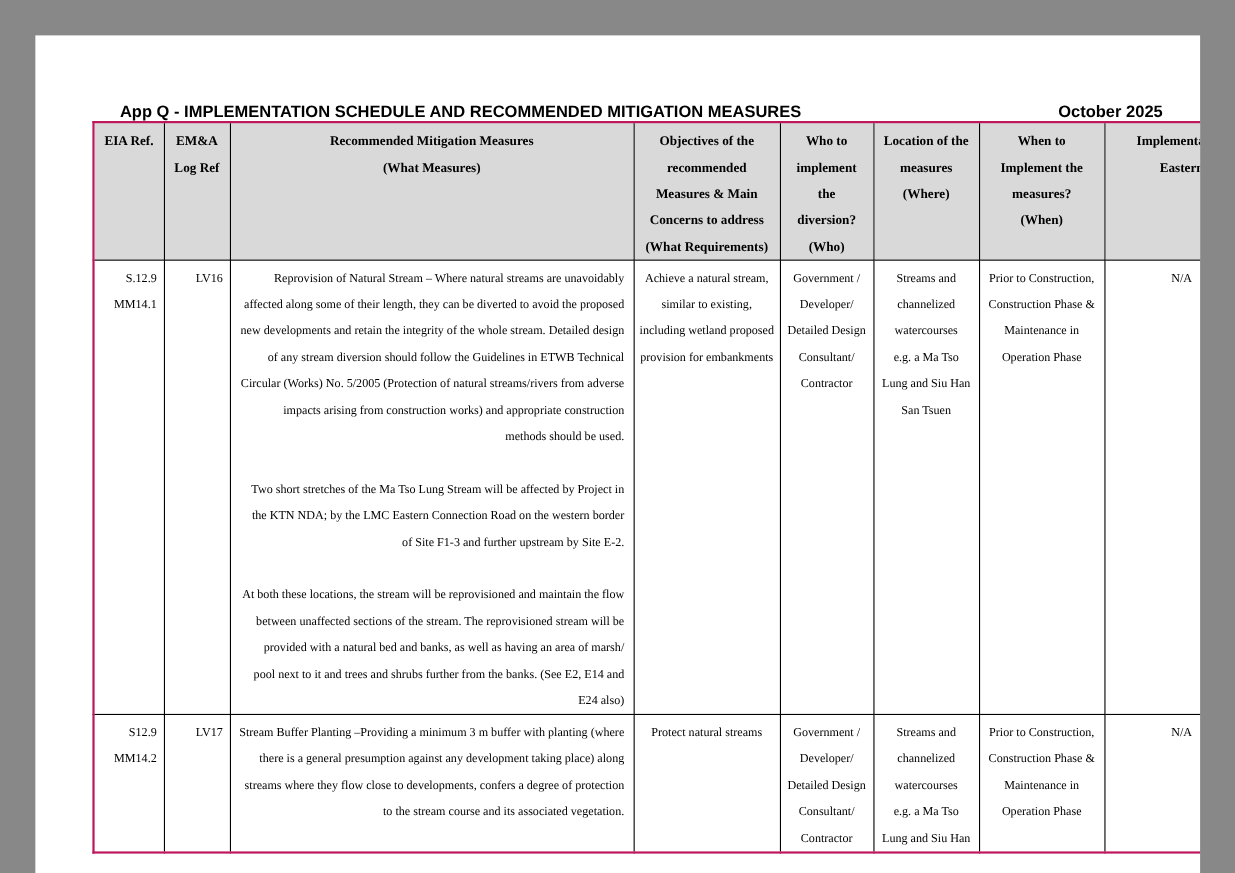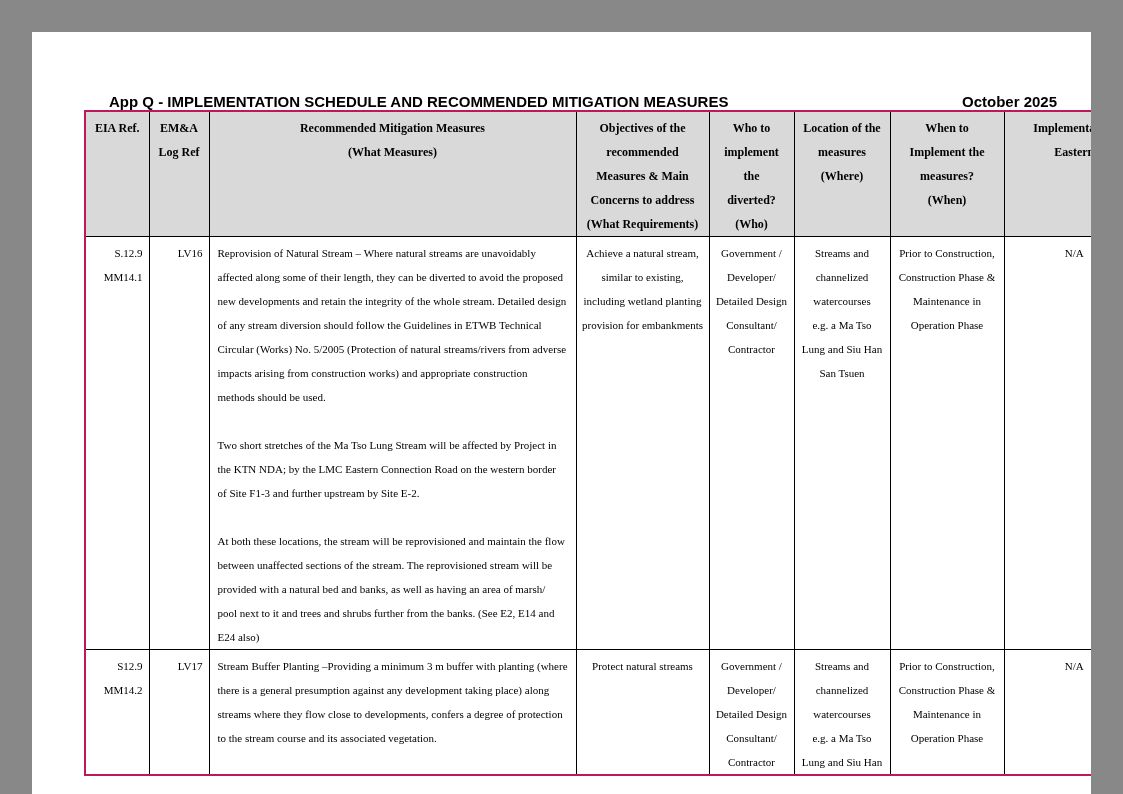--- a/index.html
+++ b/index.html
@@ -49,21 +49,21 @@
     background: #d9d9d9;
     font-weight: bold;
     font-size: 12px;
     text-align: center;
     padding: 4px 3px 0 3px;
   }
   tr.header-row { height: 121px; }
   tr.body-row-0 { height: 409px; }
   tr.body-row-1 { height: 123px; }
   td.cell-left   { text-align: right;   padding: 4px 6px 0 7px; }
-  td.cell-meas   { text-align: left;   padding: 4px 8px 0 8px; }
+  td.cell-meas   { text-align: right;   padding: 4px 8px 0 8px; }
   td.cell-center { text-align: center; padding: 4px 4px 0 4px; }
 
   .page-number {
     position: absolute;
     left: 36px;
     top: 720px;
     width: 1060px;
     text-align: center;
     font-size: 12px;
     line-height: 18px;
@@ -98,21 +98,21 @@
         <th>Recommended Mitigation Measures
 (What Measures)</th>
         <th>Objectives of the
 recommended
 Measures &amp; Main
 Concerns to address
 (What Requirements)</th>
         <th>Who to
 implement
 the
-diverted?
+diversion?
 (Who)</th>
         <th>Location of the
 measures
 (Where)</th>
         <th>When to
 Implement the
 measures?
 (When)</th>
         <th>Implementation
 Eastern</th>
@@ -123,21 +123,21 @@
         <td class="cell-left">S.12.9
 MM14.1</td>
         <td class="cell-left">LV16</td>
         <td class="cell-meas">Reprovision of Natural Stream – Where natural streams are unavoidably affected along some of their length, they can be diverted to avoid the proposed new developments and retain the integrity of the whole stream. Detailed design of any stream diversion should follow the Guidelines in ETWB Technical Circular (Works) No. 5/2005 (Protection of natural streams/rivers from adverse impacts arising from construction works) and appropriate construction methods should be used.
 
 Two short stretches of the Ma Tso Lung Stream will be affected by Project in the KTN NDA; by the LMC Eastern Connection Road on the western border of Site F1-3 and further upstream by Site E-2.
 
 At both these locations, the stream will be reprovisioned and maintain the flow between unaffected sections of the stream. The reprovisioned stream will be provided with a natural bed and banks, as well as having an area of marsh/ pool next to it and trees and shrubs further from the banks. (See E2, E14 and E24 also)</td>
         <td class="cell-center">Achieve a natural stream,
 similar to existing,
-including wetland planting
+including wetland proposed
 provision for embankments</td>
         <td class="cell-center">Government /
 Developer/
 Detailed Design
 Consultant/
 Contractor</td>
         <td class="cell-center">Streams and
 channelized
 watercourses
 e.g. a Ma Tso

